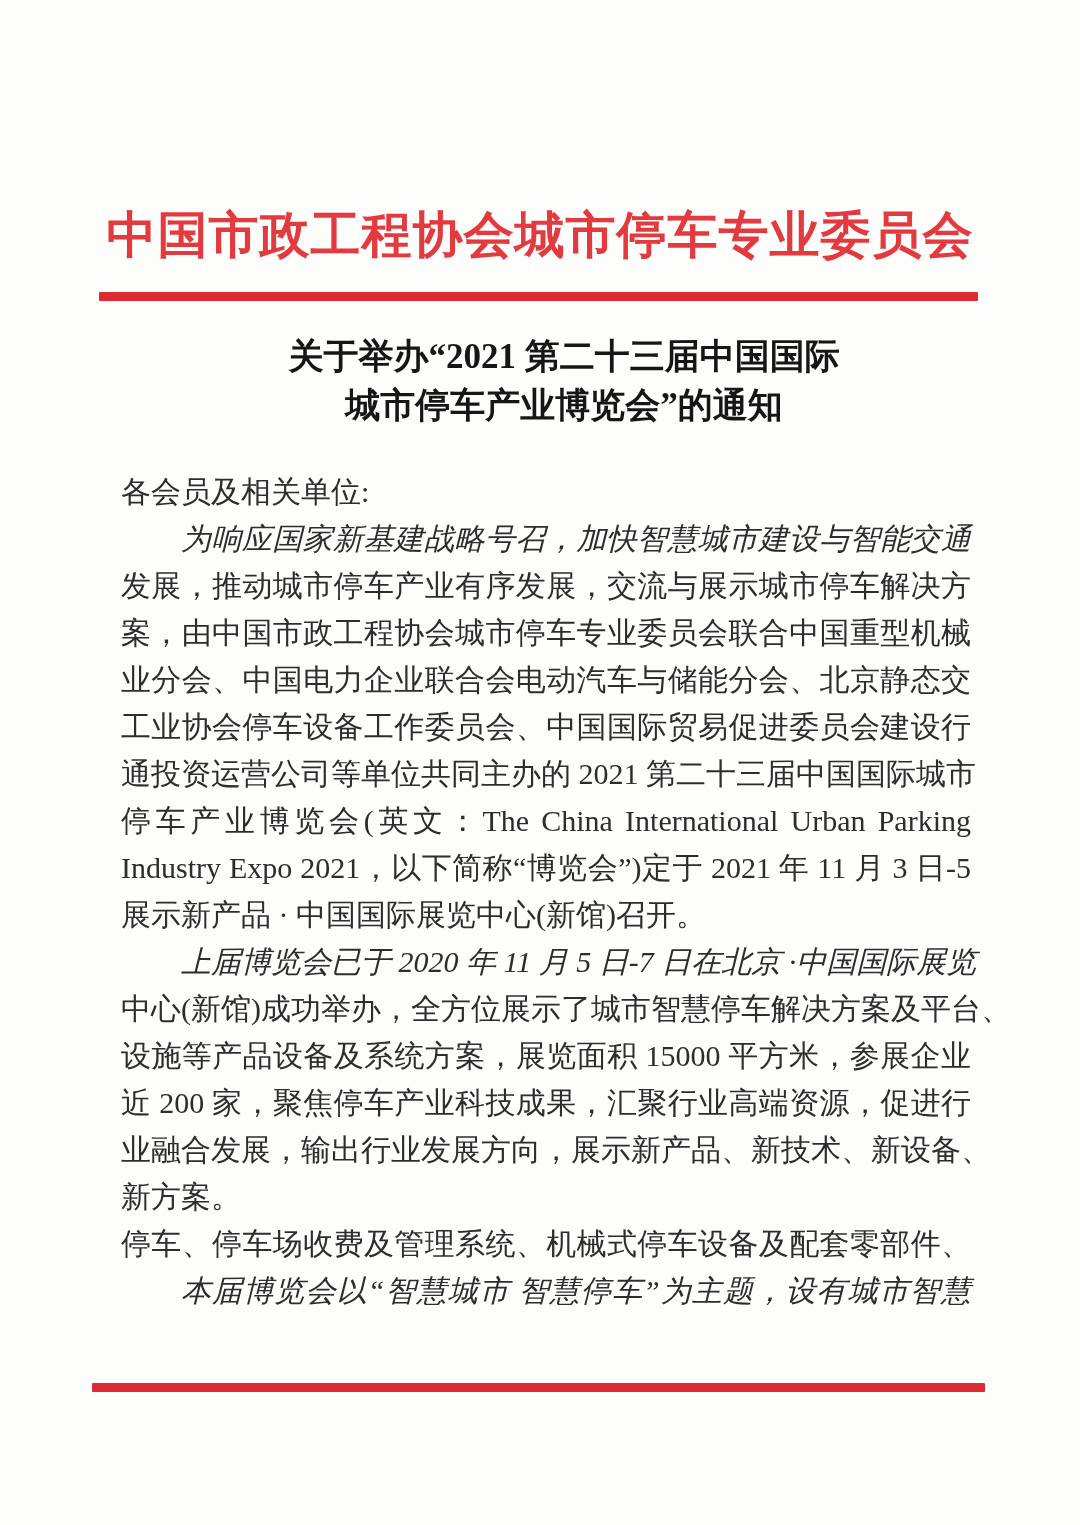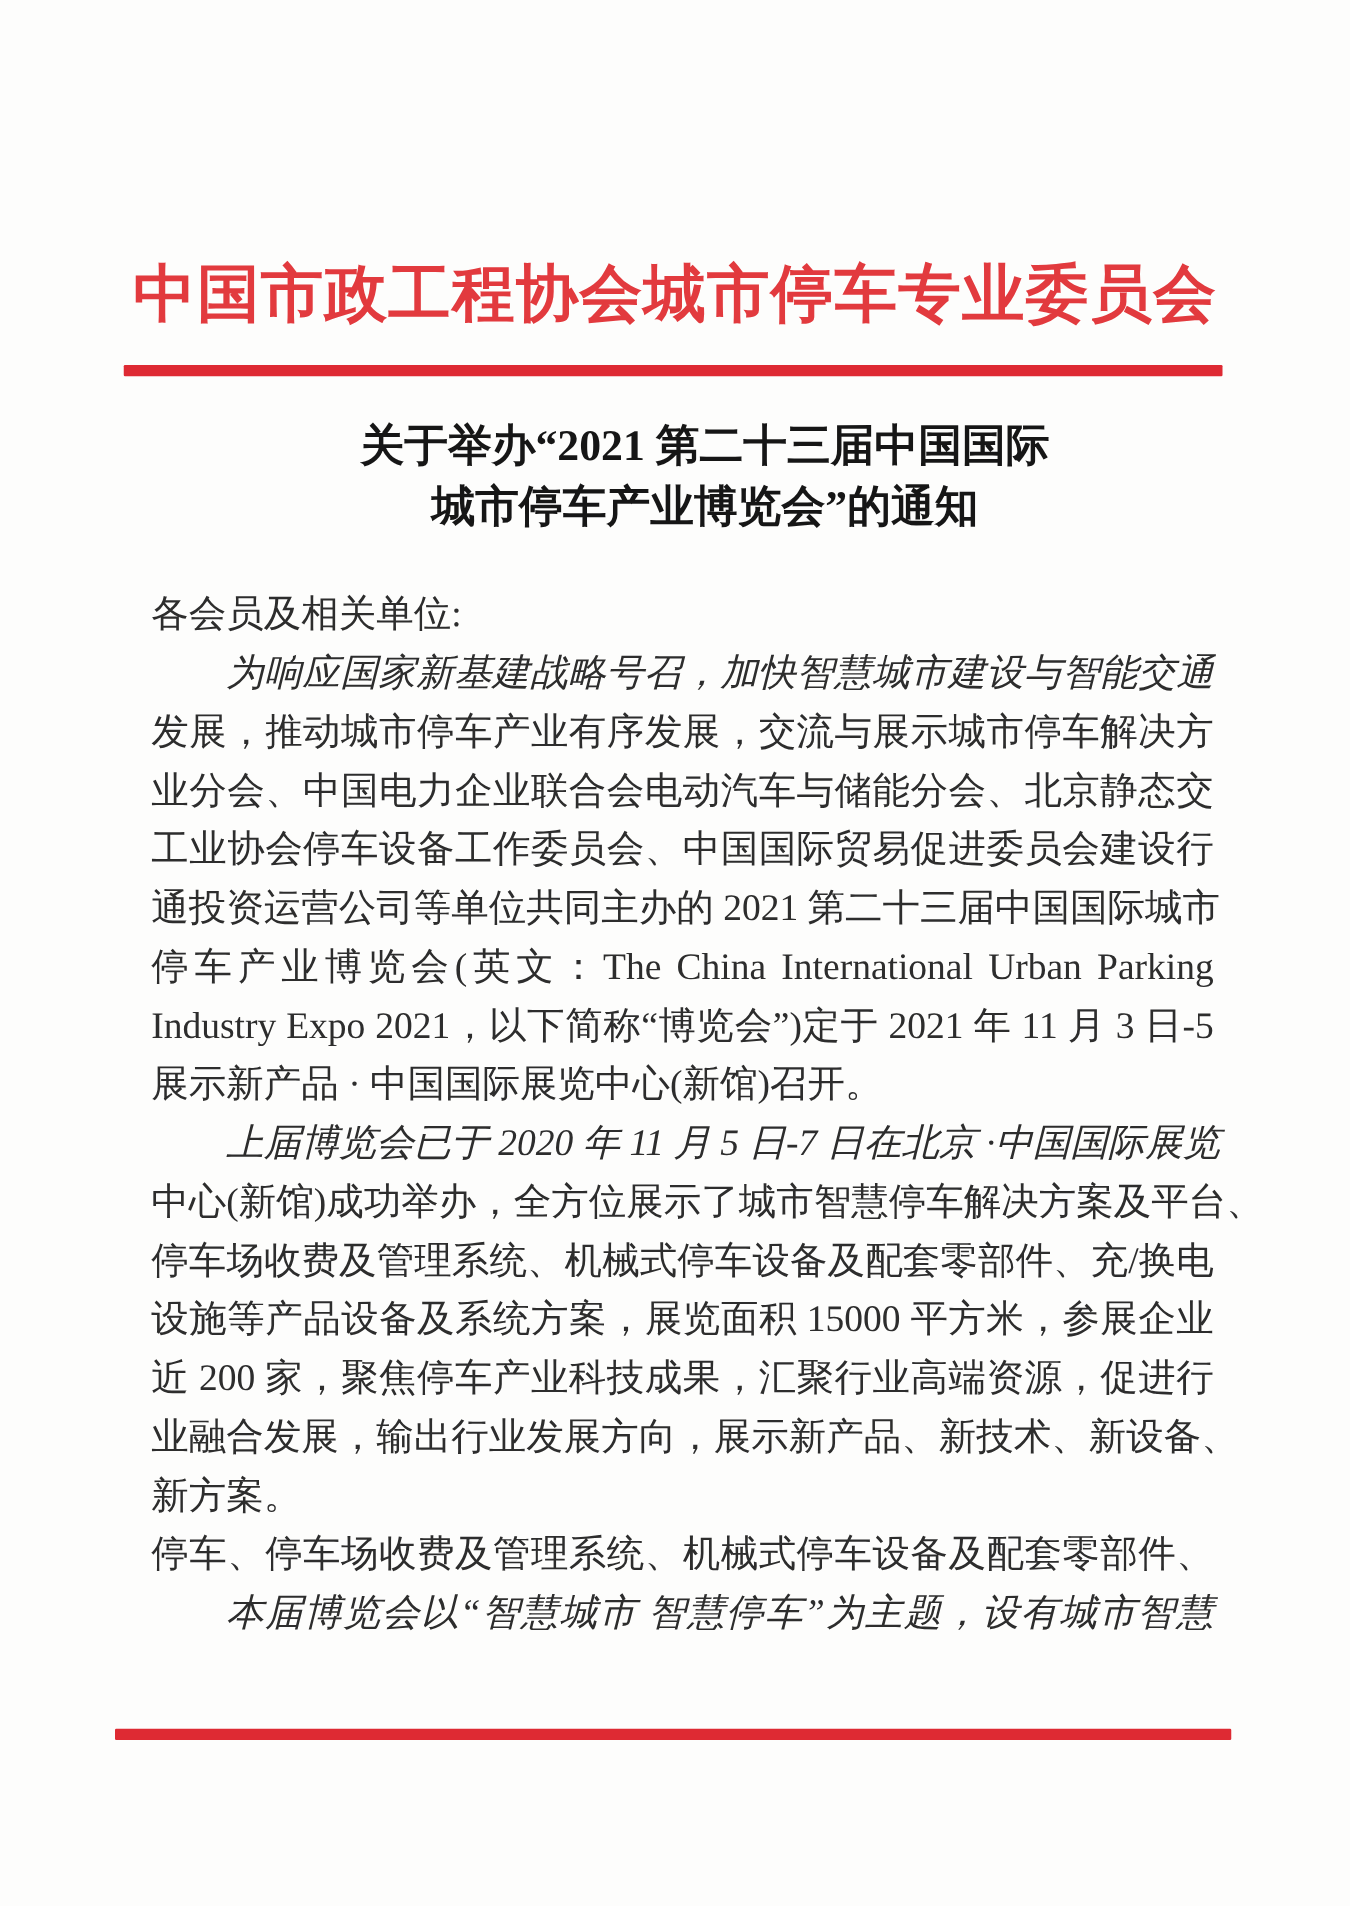--- a/index.html
+++ b/index.html
@@ -93,31 +93,31 @@
     <div>关于举办“2021 第二十三届中国国际</div>
     <div>城市停车产业博览会”的通知</div>
   </div>
 
   <div class="body-block">
     <div class="line flush">各会员及相关单位:</div>
     <div>
         <div>
           <div class="line indent">为响应国家新基建战略号召，加快智慧城市建设与智能交通</div>
           <div class="line">发展，推动城市停车产业有序发展，交流与展示城市停车解决方</div>
+          <div class="line">案，由中国市政工程协会城市停车专业委员会联合中国重型机械</div>
           <div class="line">业分会、中国电力企业联合会电动汽车与储能分会、北京静态交</div>
           <div class="line">工业协会停车设备工作委员会、中国国际贸易促进委员会建设行</div>
           <div class="line">通投资运营公司等单位共同主办的 2021 第二十三届中国国际城市</div>
           <div class="line">停车产业博览会(英文：The China International Urban Parking</div>
           <div class="line">Industry Expo 2021，以下简称“博览会”)定于 2021 年 11 月 3 日-5</div>
           <div class="line flush">展示新产品 · 中国国际展览中心(新馆)召开。</div>
         </div>
         <div>
           <div class="line indent">上届博览会已于 2020 年 11 月 5 日-7 日在北京 ·中国国际展览</div>
           <div class="line">中心(新馆)成功举办，全方位展示了城市智慧停车解决方案及平台、</div>
-          <div class="line">停车场收费及管理系统、机械式停车设备及配套零部件、充/换电</div>
           <div class="line">设施等产品设备及系统方案，展览面积 15000 平方米，参展企业</div>
           <div class="line">近 200 家，聚焦停车产业科技成果，汇聚行业高端资源，促进行</div>
           <div class="line">业融合发展，输出行业发展方向，展示新产品、新技术、新设备、</div>
           <div class="line flush">新方案。</div>
         </div>
         <div>
           <div class="line">停车、停车场收费及管理系统、机械式停车设备及配套零部件、</div>
           <div class="line indent">本届博览会以“智慧城市 智慧停车”为主题，设有城市智慧</div>
         </div>
       </div>

